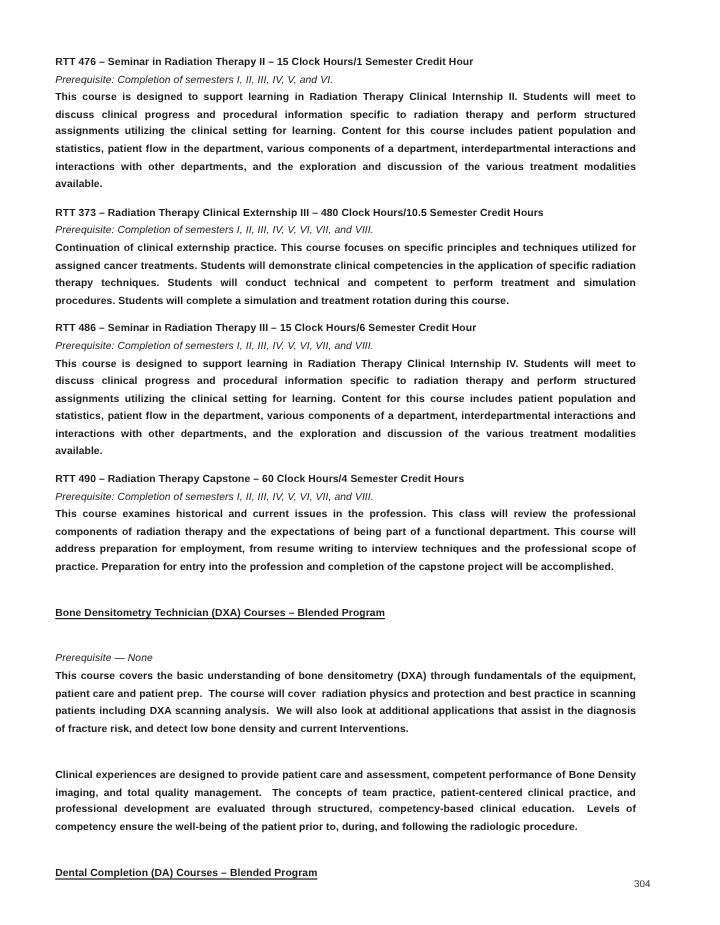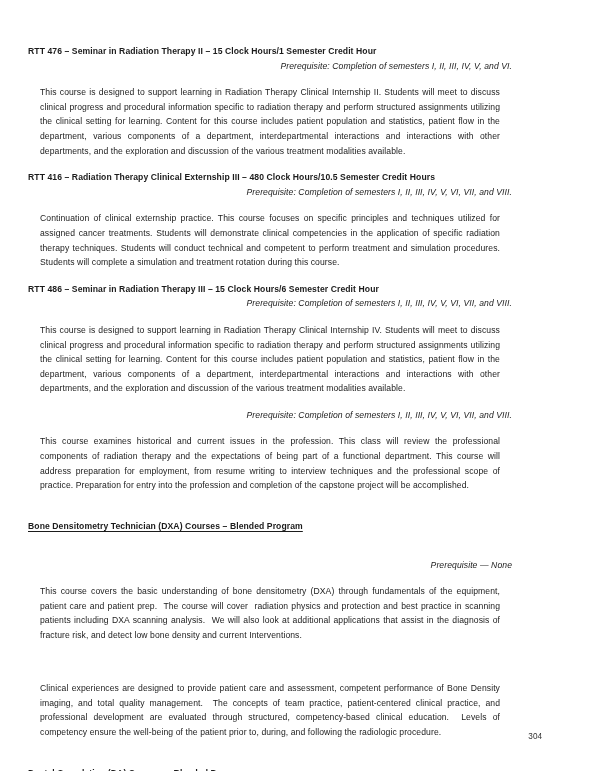--- a/index.html
+++ b/index.html
@@ -15,53 +15,54 @@
     color: #1b1b1b;
     -webkit-font-smoothing: antialiased;
   }
   .page {
     position: absolute;
     left: 0;
     top: 0;
     width: 600px;
     height: 771px;
     box-sizing: border-box;
-    padding: 44px 58px 0 28px;
+    padding: 44px 58px 0 46px;
     overflow: hidden;
   }
   .content {
     width: 484px;
   }
   .course-block {
     margin: 0 0 9px 0;
   }
   .course-title {
     font-size: 8.6px;
     line-height: 14.6px;
     font-weight: bold;
     text-align: left;
     margin: 0;
     letter-spacing: 0.01em;
   }
   .course-prereq {
     font-size: 8.6px;
     line-height: 14.6px;
     font-style: italic;
-    text-align: right;
+    text-align: left;
     margin: 0;
     letter-spacing: 0.01em;
   }
   .course-desc {
     font-size: 8.6px;
     line-height: 14.6px;
     text-align: justify;
     text-justify: inter-word;
-    margin: 12px;
+    margin: 0;
     letter-spacing: 0.01em;
     white-space: pre-wrap;
+    font-weight: bold;
   }
   .section-heading {
     font-size: 8.6px;
     line-height: 14.6px;
     font-weight: bold;
     text-decoration: underline;
     text-underline-offset: 2px;
     margin: 0 0 9px 0;
     letter-spacing: 0.01em;
     display: block;
@@ -88,32 +89,33 @@
 <div class="page">
   <div class="content">
 
     <div class="course-block">
       <p class="course-title">RTT 476 – Seminar in Radiation Therapy II – 15 Clock Hours/1 Semester Credit Hour</p>
       <p class="course-prereq">Prerequisite: Completion of semesters I, II, III, IV, V, and VI.</p>
       <p class="course-desc">This course is designed to support learning in Radiation Therapy Clinical Internship II. Students will meet to discuss clinical progress and procedural information specific to radiation therapy and perform structured assignments utilizing the clinical setting for learning. Content for this course includes patient population and statistics, patient flow in the department, various components of a department, interdepartmental interactions and interactions with other departments, and the exploration and discussion of the various treatment modalities available.</p>
     </div>
 
     <div class="course-block">
-      <p class="course-title">RTT 416 – Radiation Therapy Clinical Externship III – 480 Clock Hours/10.5 Semester Credit Hours</p>
+      <p class="course-title">RTT 373 – Radiation Therapy Clinical Externship III – 480 Clock Hours/10.5 Semester Credit Hours</p>
       <p class="course-prereq">Prerequisite: Completion of semesters I, II, III, IV, V, VI, VII, and VIII.</p>
       <p class="course-desc">Continuation of clinical externship practice. This course focuses on specific principles and techniques utilized for assigned cancer treatments. Students will demonstrate clinical competencies in the application of specific radiation therapy techniques. Students will conduct technical and competent to perform treatment and simulation procedures. Students will complete a simulation and treatment rotation during this course.</p>
     </div>
 
     <div class="course-block">
       <p class="course-title">RTT 486 – Seminar in Radiation Therapy III – 15 Clock Hours/6 Semester Credit Hour</p>
       <p class="course-prereq">Prerequisite: Completion of semesters I, II, III, IV, V, VI, VII, and VIII.</p>
       <p class="course-desc">This course is designed to support learning in Radiation Therapy Clinical Internship IV. Students will meet to discuss clinical progress and procedural information specific to radiation therapy and perform structured assignments utilizing the clinical setting for learning. Content for this course includes patient population and statistics, patient flow in the department, various components of a department, interdepartmental interactions and interactions with other departments, and the exploration and discussion of the various treatment modalities available.</p>
     </div>
 
     <div class="course-block">
+      <p class="course-title">RTT 490 – Radiation Therapy Capstone – 60 Clock Hours/4 Semester Credit Hours</p>
       <p class="course-prereq">Prerequisite: Completion of semesters I, II, III, IV, V, VI, VII, and VIII.</p>
       <p class="course-desc">This course examines historical and current issues in the profession. This class will review the professional components of radiation therapy and the expectations of being part of a functional department. This course will address preparation for employment, from resume writing to interview techniques and the professional scope of practice. Preparation for entry into the profession and completion of the capstone project will be accomplished.</p>
     </div>
 
     <div class="spacer-line"></div>
 
     <p class="section-heading"><span>Bone Densitometry Technician (DXA) Courses – Blended Program</span></p>
 
     <div class="spacer-line"></div>
 

